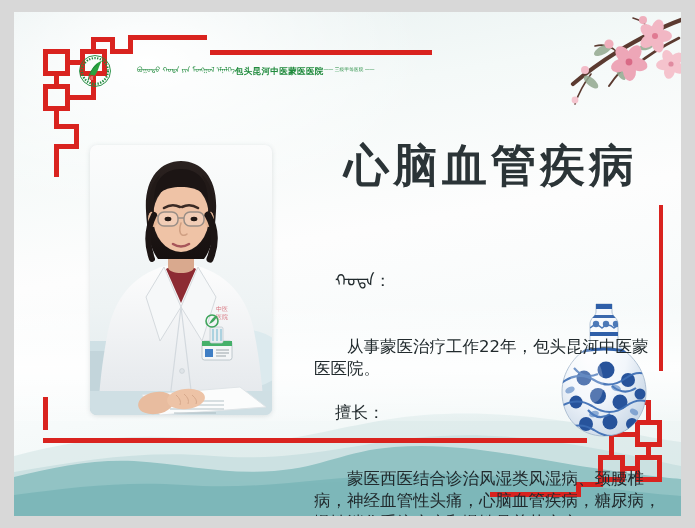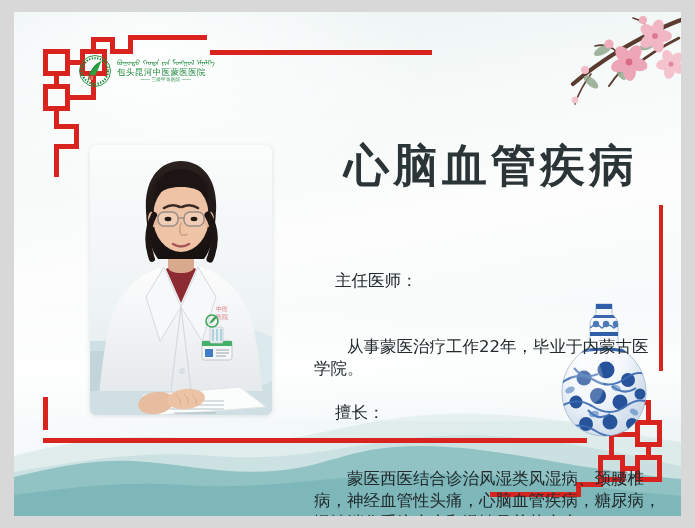--- a/index.html
+++ b/index.html
@@ -35,27 +35,27 @@
 
   .redline{ position:absolute; background:#d9231f; pointer-events:none; }
   #redline-top      { left:196px; top:38px;  width:222px; height:5px; }
   #redline-right-v  { left:645px; top:193px; width:4px;  height:166px; }
   #redline-bottom   { left:29px;  bottom:73px; width:544px; height:5px; }
   #redline-left-stub{ left:29px;  top:385px; width:5px;  height:33px; }
 
   
   #logo{ position:absolute; left:64px; top:42px; display:flex; align-items:center; gap:5px; }
   #logo-mark{ width:34px; height:34px; flex:0 0 34px; }
-  #logo-text{ display:flex; flex-direction:column; line-height:1; }
+  #logo-text{ display:flex; flex-direction:row; line-height:1;margin-left:20px; }
   #logo-mongolian{
     font-size:7px; color:#1f8a3c; letter-spacing:1.2px;
     font-family:"DejaVu Sans",sans-serif; white-space:nowrap; margin-bottom:1px;
   }
   #logo-name{
-    font-size:8.5px; font-weight:normal; color:#1f8a3c;
+    font-size:8.5px; font-weight:bold; color:#1f8a3c;
     letter-spacing:.4px; white-space:nowrap;
   }
   #logo-sub{
     font-size:4.6px; color:#1f8a3c; letter-spacing:.2px;
     white-space:nowrap; text-align:center; margin-top:1.5px;
   }
 
   
   #blossom{ position:absolute; right:0; top:0; width:130px; height:115px; pointer-events:none; }
 
@@ -386,20 +386,20 @@
       <ellipse cx="96" cy="254" rx="19" ry="10" fill="#edc3a6" transform="rotate(-6 96 254)"></ellipse>
       <g stroke="#d7a98c" stroke-width="1" fill="none">
         <path d="M86,250 q6,5 4,10 M94,249 q6,5 4,10 M102,250 q6,5 4,9"></path>
       </g>
     </svg>
   </div>
 
   <div id="doctor-name">心脑血管疾病</div>
 
   <div id="bio">
-    <span>主任医师：</span><br>
-    <span class="indent">从事蒙医治疗工作22年，毕业于内蒙古医学院。</span>
+    <span>ᠬᠣᠲᠠ：</span><br>
+    <span class="indent">从事蒙医治疗工作22年，包头昆河中医蒙医医院。</span>
     <span>擅长：</span><br>
     <span class="indent">蒙医西医结合诊治风湿类风湿病、颈腰椎病，神经血管性头痛，心脑血管疾病，糖尿病，慢性消化系统疾病和慢性骨关节疾病。</span>
     
   </div>
 
 </div>
 
 </body></html>

